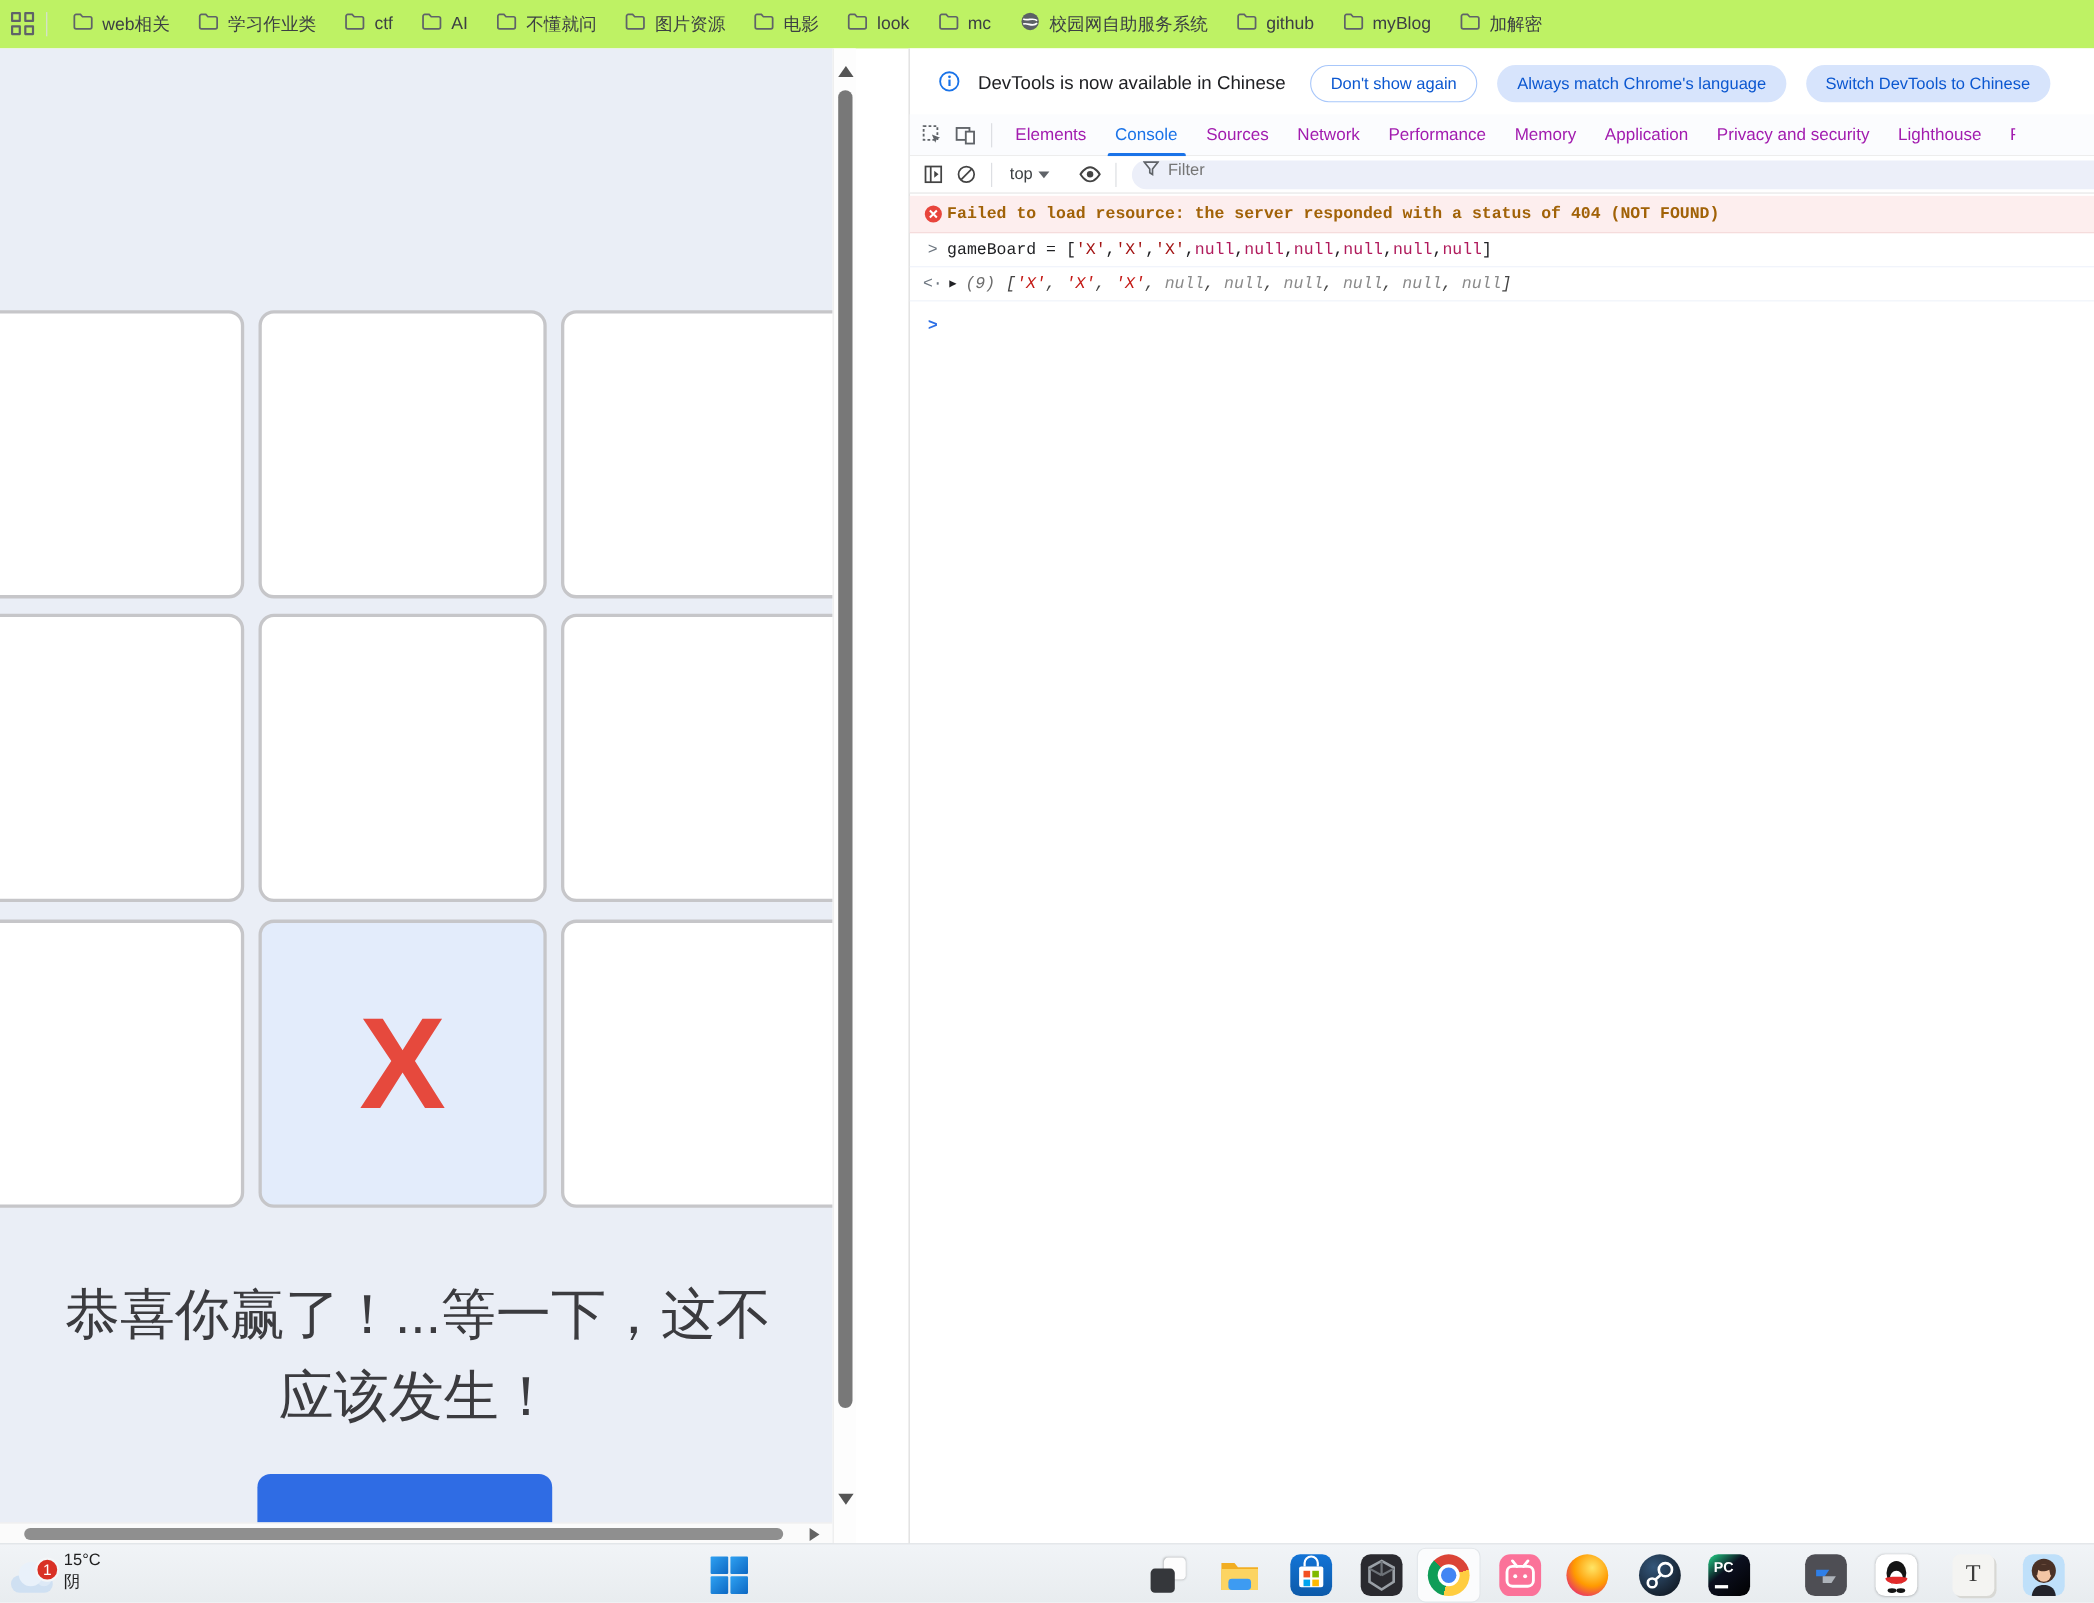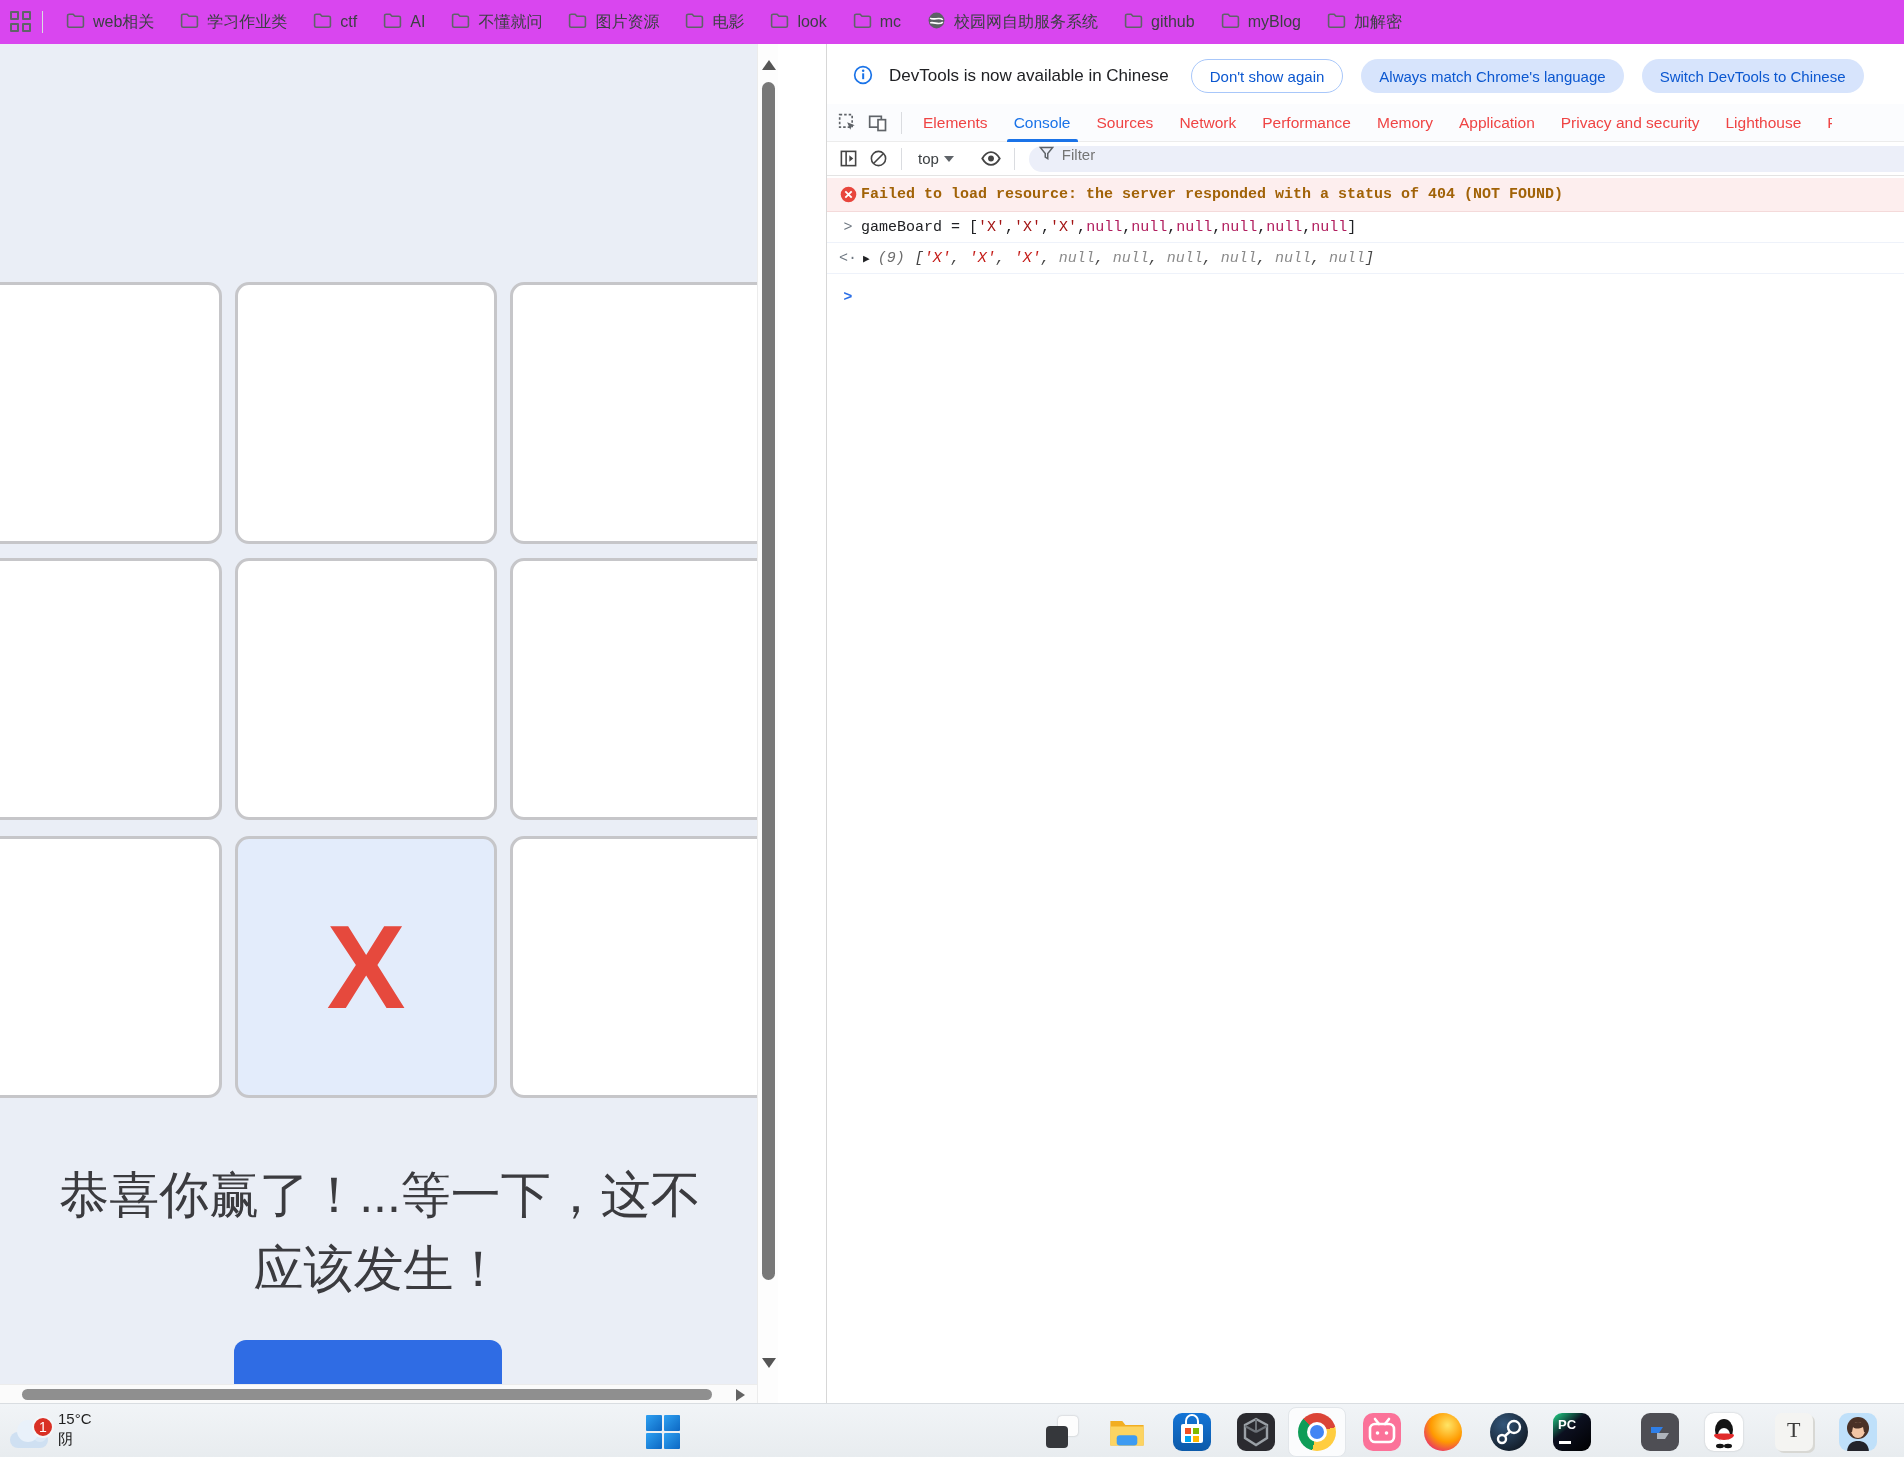--- a/index.html
+++ b/index.html
@@ -1,21 +1,21 @@
 <!DOCTYPE html>
 <html><head>
 <meta charset="utf-8">
 <style>
   * { margin:0; padding:0; box-sizing:border-box; }
   html,body { width:1904px; height:1457px; overflow:hidden; background:#fff;
               font-family:"Liberation Sans", sans-serif; }
 
   
   #bookmarks-bar { position:absolute; left:0; top:0; width:1904px; height:44px;
-    background:#d946ef; display:flex; align-items:center; gap:0; padding-left:6px; }
+    background:#bef264; display:flex; align-items:center; gap:0; padding-left:6px; }
   .apps-grid { width:22px; height:22px; display:grid; grid-template-columns:9px 9px;
     grid-template-rows:9px 9px; gap:3px; margin:0 8px 0 4px; }
   .apps-grid i { border:2px solid #5f6368; border-radius:1px; }
   .bm-sep { width:1px; height:22px; background:#dadce0; margin:0 10px 0 2px; }
   .bm-item { display:flex; align-items:center; gap:8px; padding:0 13px; height:32px;
     border-radius:16px; color:#3c4043; font-size:16px; white-space:nowrap; }
   .bm-item svg { flex:0 0 auto; }
 
   
   #game-pane { position:absolute; left:0; top:44px; width:757px; height:1359px;
@@ -57,21 +57,21 @@
     display:flex; align-items:center; }
   #dt-infobar .msg { margin-left:16px; font-size:17px; color:#202124; }
   .pill-btn { height:34px; border-radius:17px; font-size:15px; color:#0b57d0;
     display:flex; align-items:center; padding:0 18px; white-space:nowrap; }
   .pill-outline { border:1px solid #a8c7fa; background:#fff; margin-left:22px; }
   .pill-tonal { border:none; background:#d7e4fc; margin-left:18px; }
   #dt-tabs { position:absolute; left:0; top:60px; width:1126px; height:38px;
     display:flex; align-items:center; border-bottom:1px solid #ececec; background:#fbfcfe; }
   .dt-toolicon { width:30px; height:26px; display:flex; align-items:center; justify-content:center; }
   .dt-tab { position:relative; height:38px; display:flex; align-items:center;
-    padding:0 13px; font-size:15.5px; color:#ef4444; white-space:nowrap; }
+    padding:0 13px; font-size:15.5px; color:#a21caf; white-space:nowrap; }
   .dt-tab.active { color:#1a73e8; }
   .dt-tab.active::after { content:""; position:absolute; left:6px; right:6px; bottom:0;
     height:3px; background:#1a73e8; border-radius:2px 2px 0 0; }
   .vsep { width:1px; height:22px; background:#dadce0; margin:0 8px; }
   #dt-toolbar { position:absolute; left:0; top:98px; width:1126px; height:34px;
     display:flex; align-items:center; border-bottom:1px solid #e4e4e4; background:#fff; }
   #context-select { display:flex; align-items:center; gap:5px; padding:0 8px; color:#3c4043; font-size:15px; }
   .caret-down { width:0; height:0; border-top:6px solid #5f6368;
     border-left:5px solid transparent; border-right:5px solid transparent; }
   #filter-box { flex:1; margin:0 8px 0 6px; height:26px; background:#eceff9;

